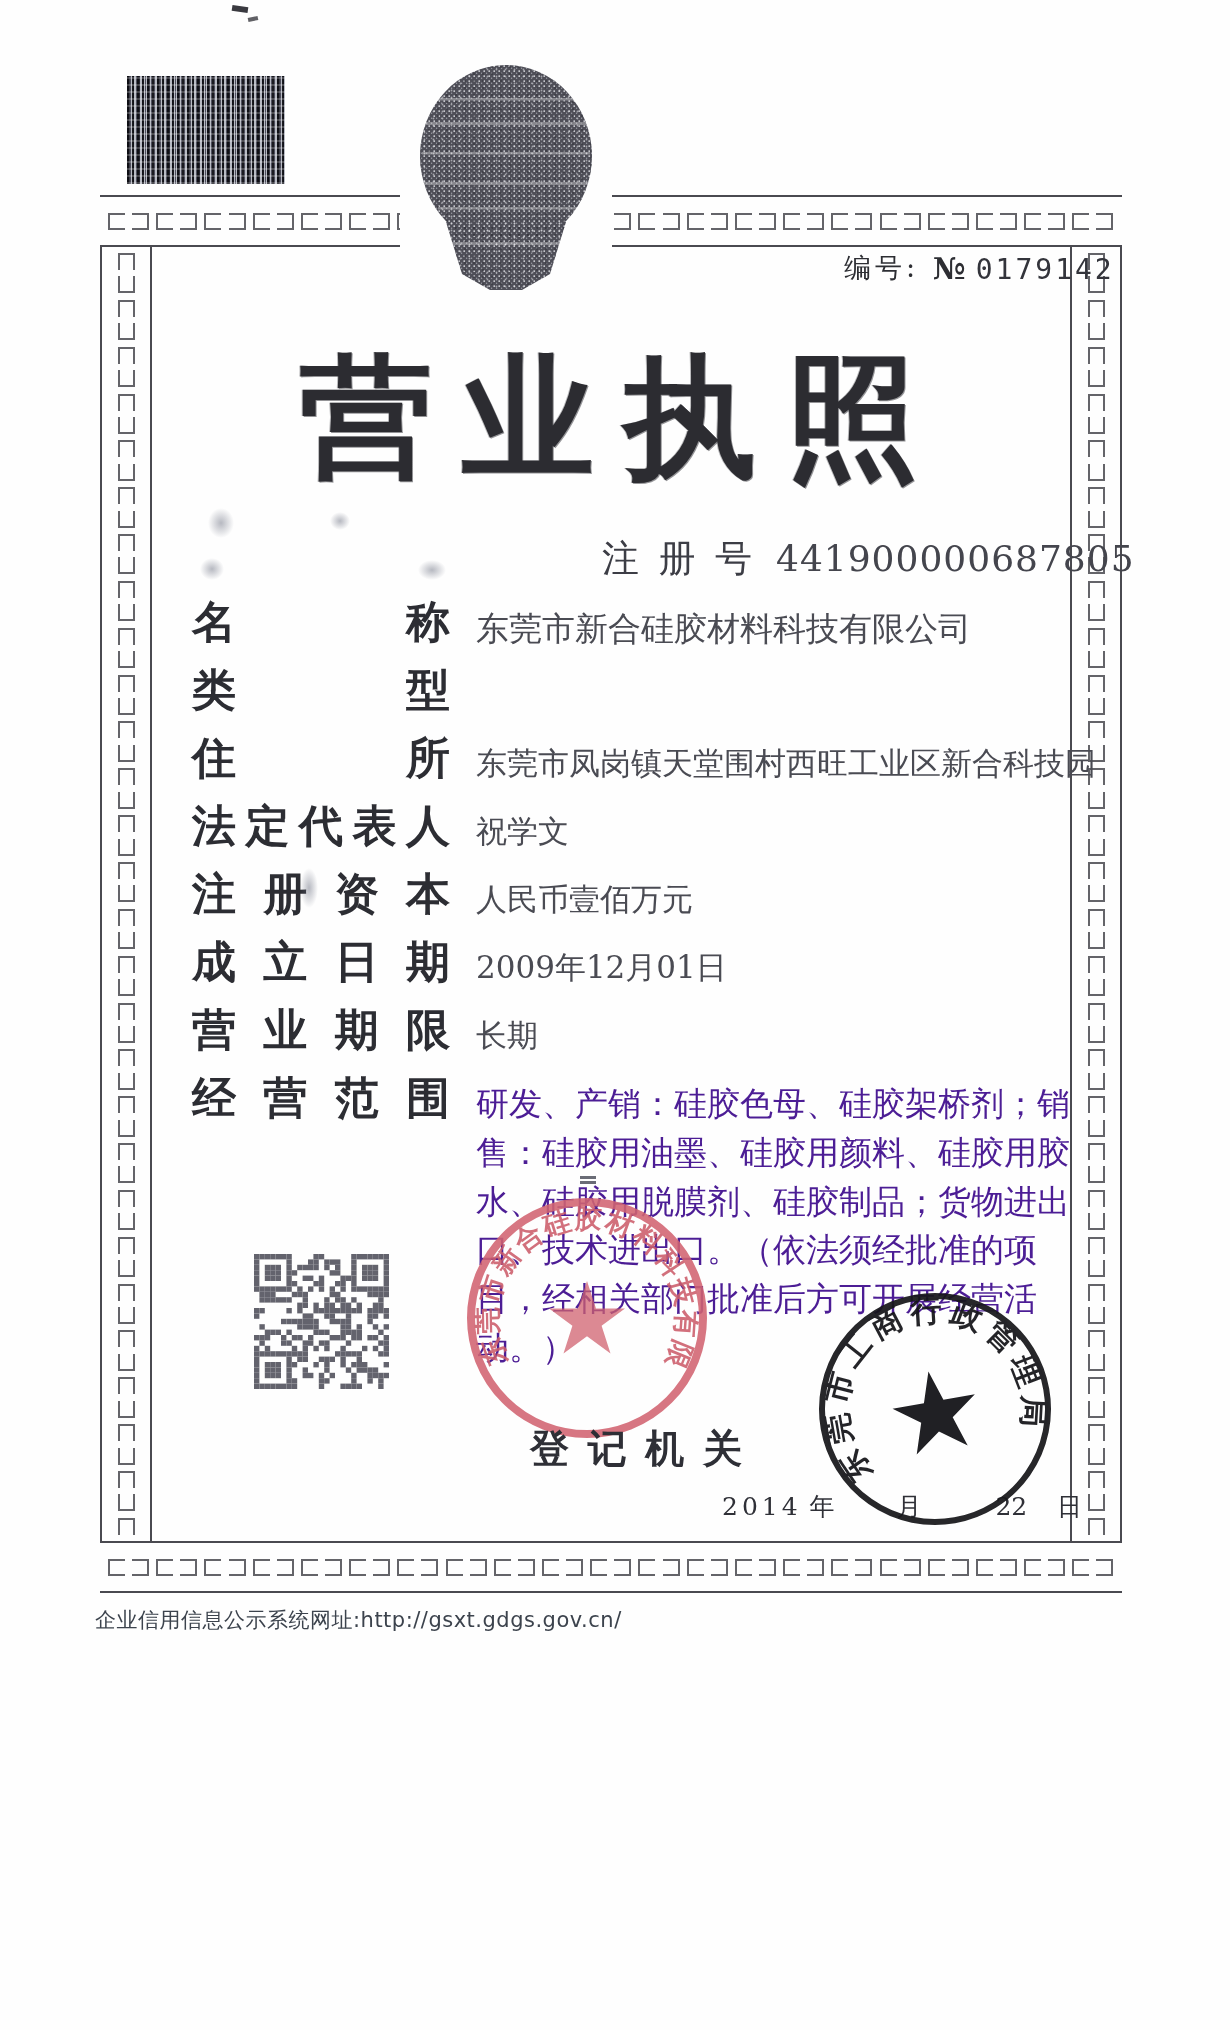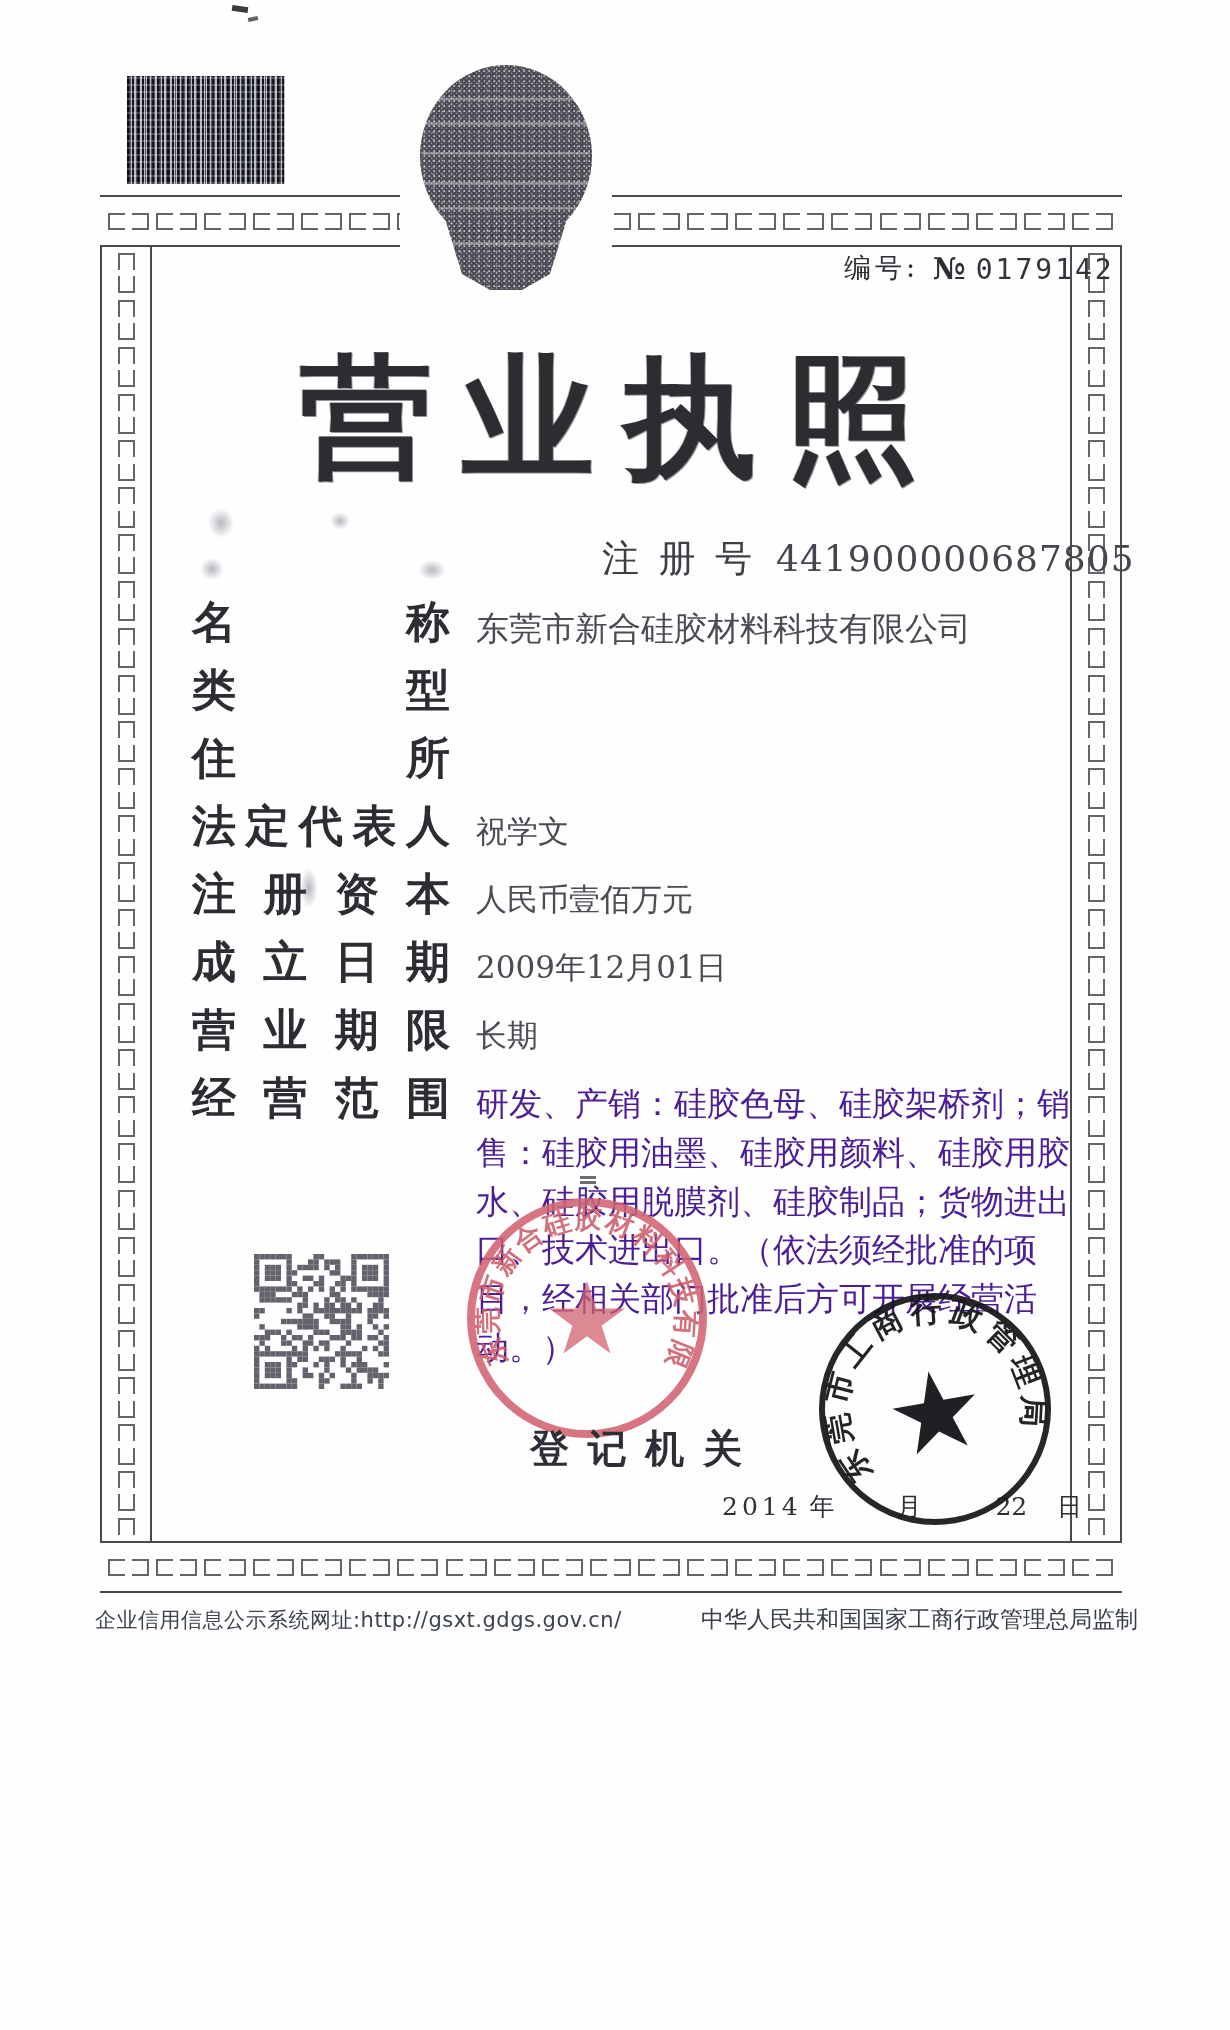--- a/index.html
+++ b/index.html
@@ -346,20 +346,21 @@
       <span class="flabel spread">
           <span>类</span>
           <span>型</span>
         </span>
     </div>
     <div class="frow">
       <span class="flabel spread">
           <span>住</span>
           <span>所</span>
         </span>
+      <span class="fvalue">东莞市凤岗镇天堂围村西旺工业区新合科技园</span>
     </div>
     <div class="frow">
       <span class="flabel spread">
           <span>法</span>
           <span>定</span>
           <span>代</span>
           <span>表</span>
           <span>人</span>
         </span>
       <span class="fvalue">祝学文</span>
@@ -754,21 +755,20 @@
       <path id="blkArc" d="M 52.6 176.6 A 88 88 0 1 1 187.4 176.6" fill="none"></path>
     </defs>
     <circle cx="120" cy="120" r="113" fill="none" stroke="#17171b" stroke-width="6"></circle>
     <text font-size="31" fill="#141418" font-weight="bold" letter-spacing="6" font-family="DejaVu Sans, Liberation Sans, sans-serif">
       <textPath href="#blkArc" startOffset="6">东莞市工商行政管理局</textPath>
     </text>
     <polygon fill="#101014" points="120,82 129.9,112.4 161.8,112.4 136,131.2 145.9,161.6 120,142.8 94.1,161.6 104,131.2 78.2,112.4 110.1,112.4"></polygon>
   </svg>
 
   <div class="footer-left">企业信用信息公示系统网址:http://gsxt.gdgs.gov.cn/</div>
-  <div class="footer-right">中华人民共和国国家工商行政管理总局监制</div>
 
   <div class="squiggle" style="left:232px;top:6px;width:16px;height:6px;transform:rotate(8deg);"></div>
   <div class="squiggle" style="left:248px;top:17px;width:10px;height:4px;transform:rotate(-12deg);opacity:.8;"></div>
   <div class="smudge" style="left:208px;top:508px;width:26px;height:30px;"></div>
   <div class="smudge" style="left:330px;top:512px;width:20px;height:18px;"></div>
   <div class="smudge" style="left:200px;top:558px;width:24px;height:22px;"></div>
   <div class="smudge" style="left:418px;top:560px;width:28px;height:20px;"></div>
   <div class="smudge" style="left:300px;top:868px;width:18px;height:40px;"></div>
   <div class="tickmark" style="left:580px;top:1176px;"></div>
 

